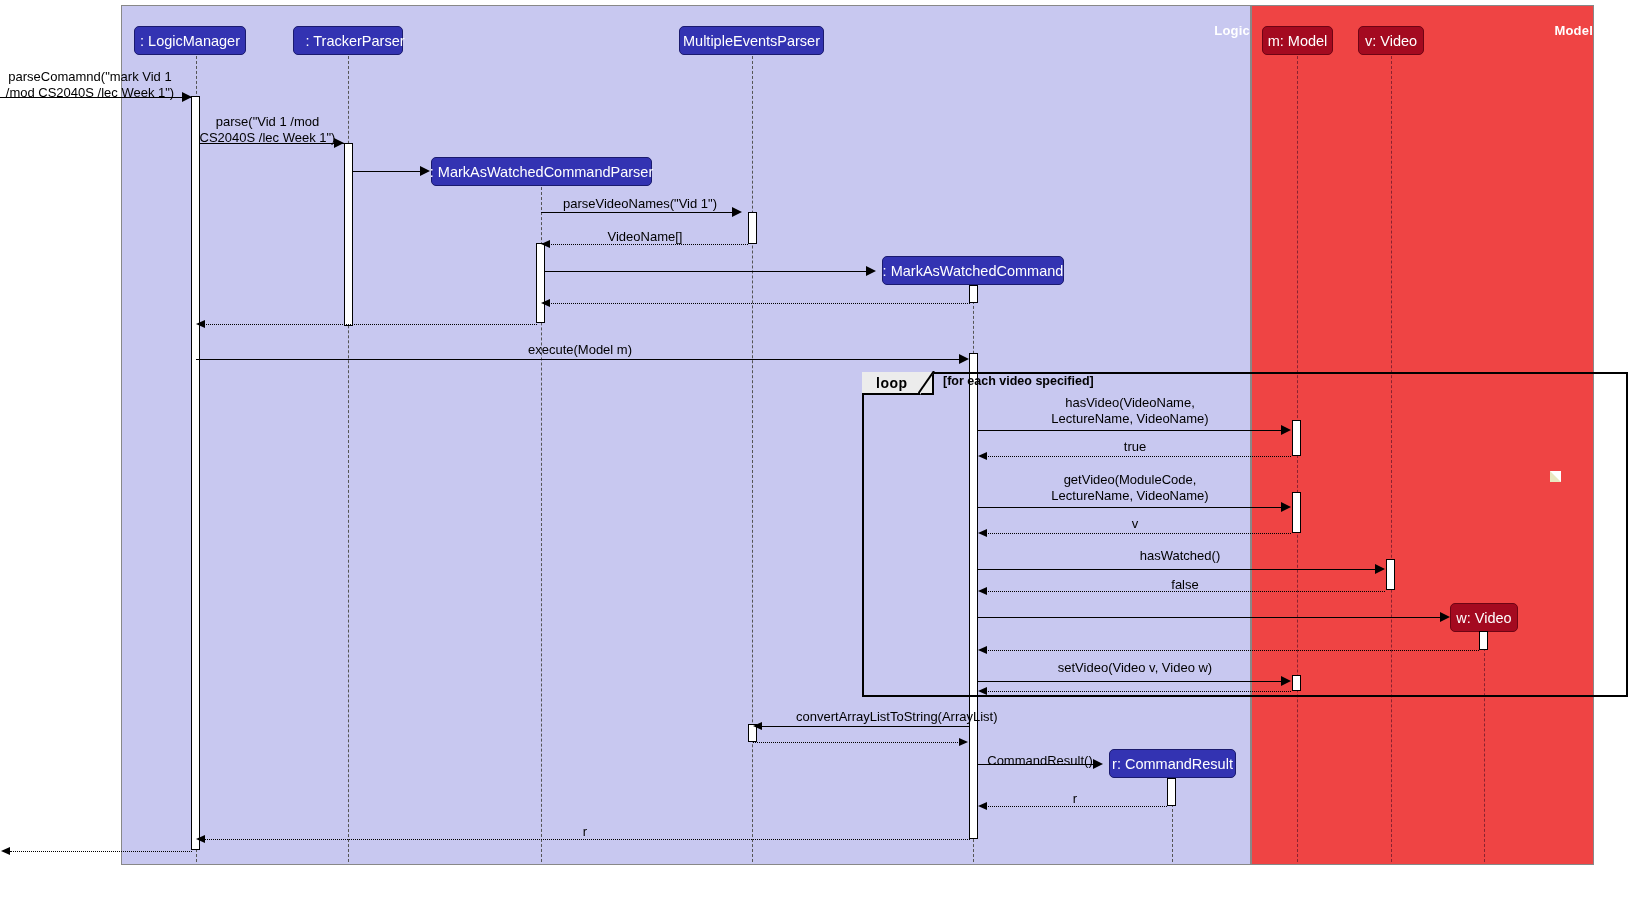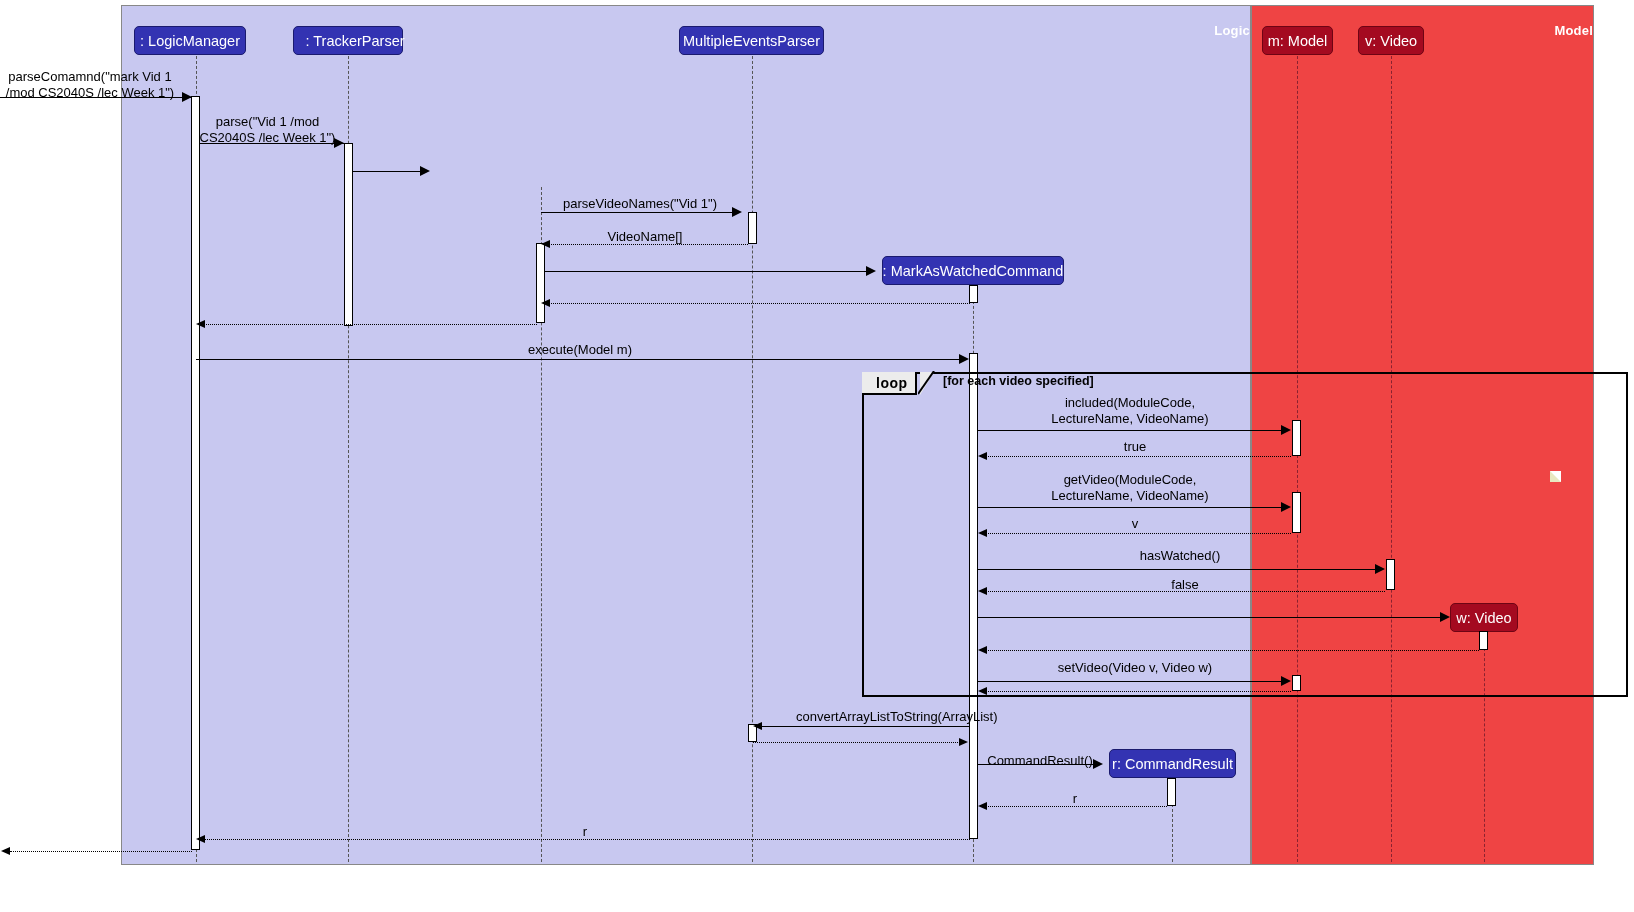--- a/index.html
+++ b/index.html
@@ -76,20 +76,23 @@
   <div class="lifeline red" style="left:1484px;top:633px;height:229px;"></div>
 
   <div class="participant p-logic" style="left:134px;top:26px;width:112px;">
     <span>: LogicManager</span>
   </div>
   <div class="participant p-logic" style="left:293px;top:26px;width:110px;padding-left:24px;">
     <span>: TrackerParser</span>
   </div>
   <div class="participant p-logic" style="left:679px;top:26px;width:145px;">
     <span>MultipleEventsParser</span>
+  </div>
+  <div class="participant p-logic" style="left:431px;top:157px;width:221px;">
+    <span>: MarkAsWatchedCommandParser</span>
   </div>
   <div class="participant p-logic" style="left:882px;top:256px;width:182px;">
     <span>: MarkAsWatchedCommand</span>
   </div>
   <div class="participant p-logic" style="left:1109px;top:749px;width:127px;">
     <span>r: CommandResult</span>
   </div>
   <div class="participant p-model" style="left:1262px;top:26px;width:71px;">
     <span>m: Model</span>
   </div>
@@ -108,21 +111,21 @@
   <div class="activation" style="left:969px;top:353px;height:486px;"></div>
   <div class="activation" style="left:1292px;top:420px;height:36px;"></div>
   <div class="activation" style="left:1292px;top:492px;height:41px;"></div>
   <div class="activation" style="left:1386px;top:559px;height:31px;"></div>
   <div class="activation" style="left:1479px;top:631px;height:19px;"></div>
   <div class="activation" style="left:1292px;top:675px;height:16px;"></div>
   <div class="activation" style="left:748px;top:724px;height:18px;"></div>
   <div class="activation" style="left:1167px;top:778px;height:28px;"></div>
 
   <div class="frame" style="left:862px;top:372px;width:766px;height:325px;"></div>
-  <div class="frame-tab" style="left:862px;top:372px;width:55px;height:23px;">
+  <div class="frame-tab" style="left:862px;top:372px;width:72px;height:23px;">
     <span>loop</span>
   </div>
   <div class="frame-tab-corner" style="left:920px;top:372px;border-left:14px solid #ececec;border-bottom:23px solid transparent;"></div>
   <div class="frame-tab-corner" style="left:918px;top:371px;width:18px;height:25px;overflow:hidden;">
     <div style="position:absolute;left:-2px;top:-2px;width:24px;height:30px;">
       <svg width="24" height="30" viewBox="0 0 24 30">
           <polyline points="2,25 18,2" stroke="#000" stroke-width="2" fill="none"></polyline>
         </svg>
     </div>
   </div>
@@ -157,21 +160,21 @@
 
   <div class="msg ret" style="left:204px;top:324px;width:333px;"></div>
   <div class="arrowhead lthin" style="left:196px;top:320px;"></div>
 
   <div class="msg" style="left:196px;top:359px;width:767px;"></div>
   <div class="arrowhead right" style="left:959px;top:354px;"></div>
   <div class="msglabel" style="left:480px;top:342px;width:200px;">execute(Model m)</div>
 
   <div class="msg" style="left:978px;top:430px;width:304px;"></div>
   <div class="arrowhead right" style="left:1281px;top:425px;"></div>
-  <div class="msglabel" style="left:1005px;top:395px;width:250px;">included(ModuleCode,
+  <div class="msglabel" style="left:1005px;top:395px;width:250px;">hasVideo(VideoName,
 LectureName, VideoName)</div>
 
   <div class="msg ret" style="left:986px;top:456px;width:305px;"></div>
   <div class="arrowhead lthin" style="left:978px;top:452px;"></div>
   <div class="msglabel" style="left:1010px;top:439px;width:250px;">true</div>
 
   <div class="msg" style="left:978px;top:507px;width:304px;"></div>
   <div class="arrowhead right" style="left:1281px;top:502px;"></div>
   <div class="msglabel" style="left:1005px;top:472px;width:250px;">getVideo(ModuleCode,
 LectureName, VideoName)</div>

